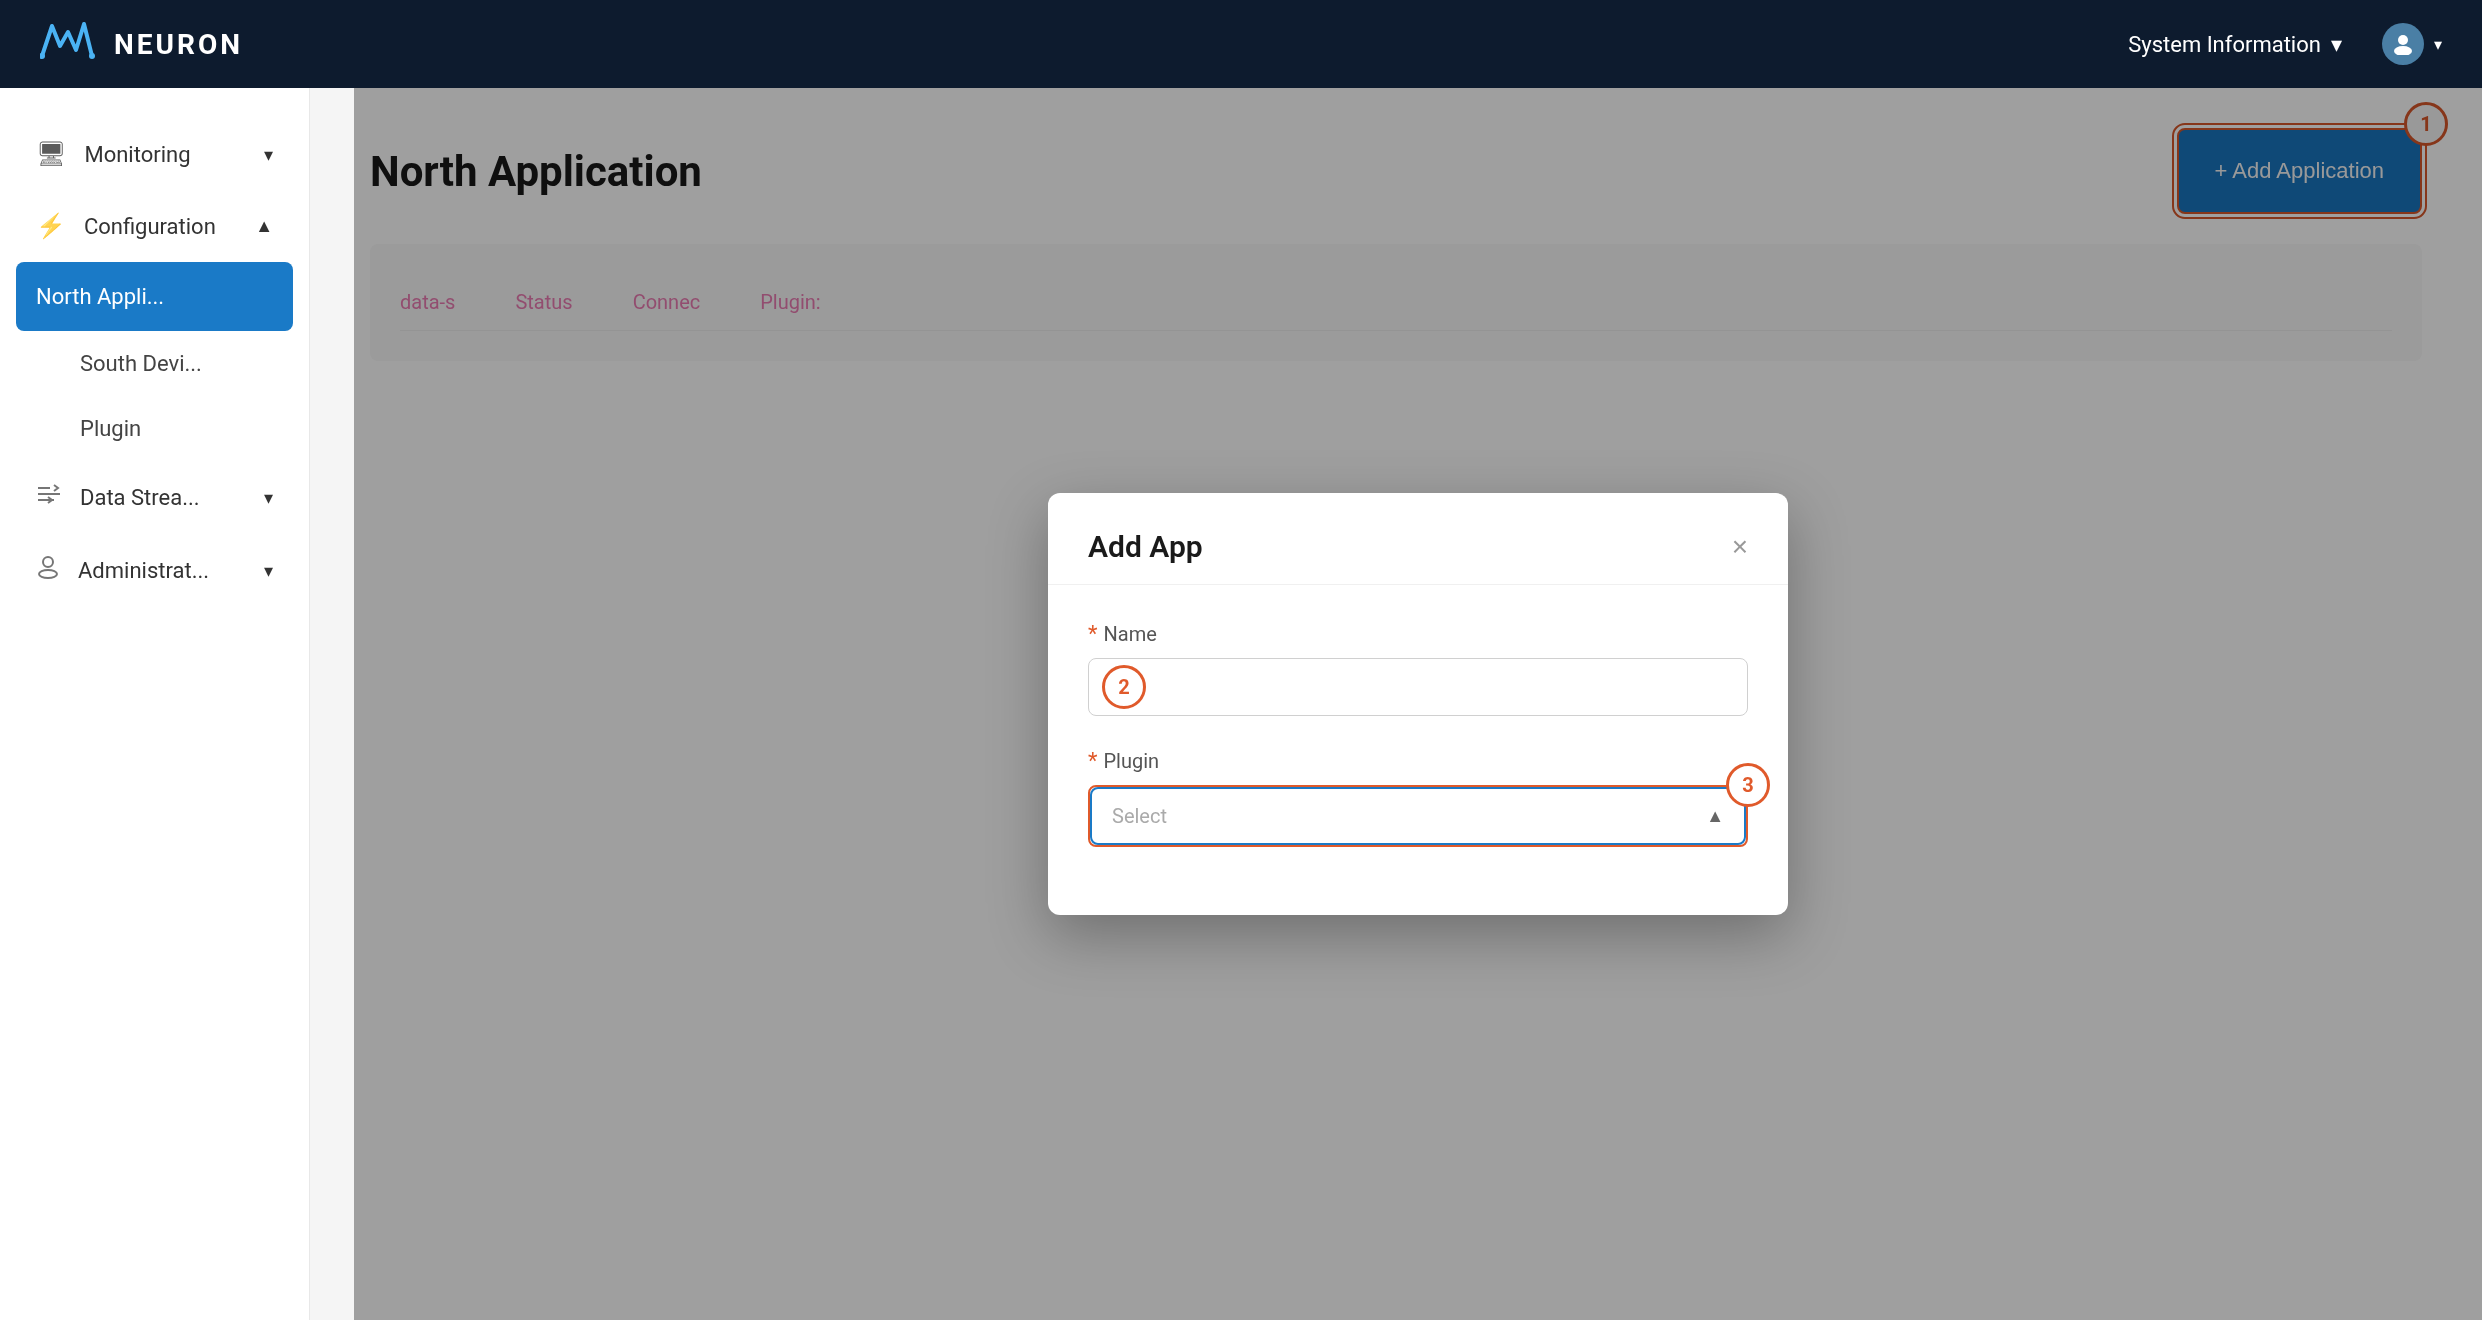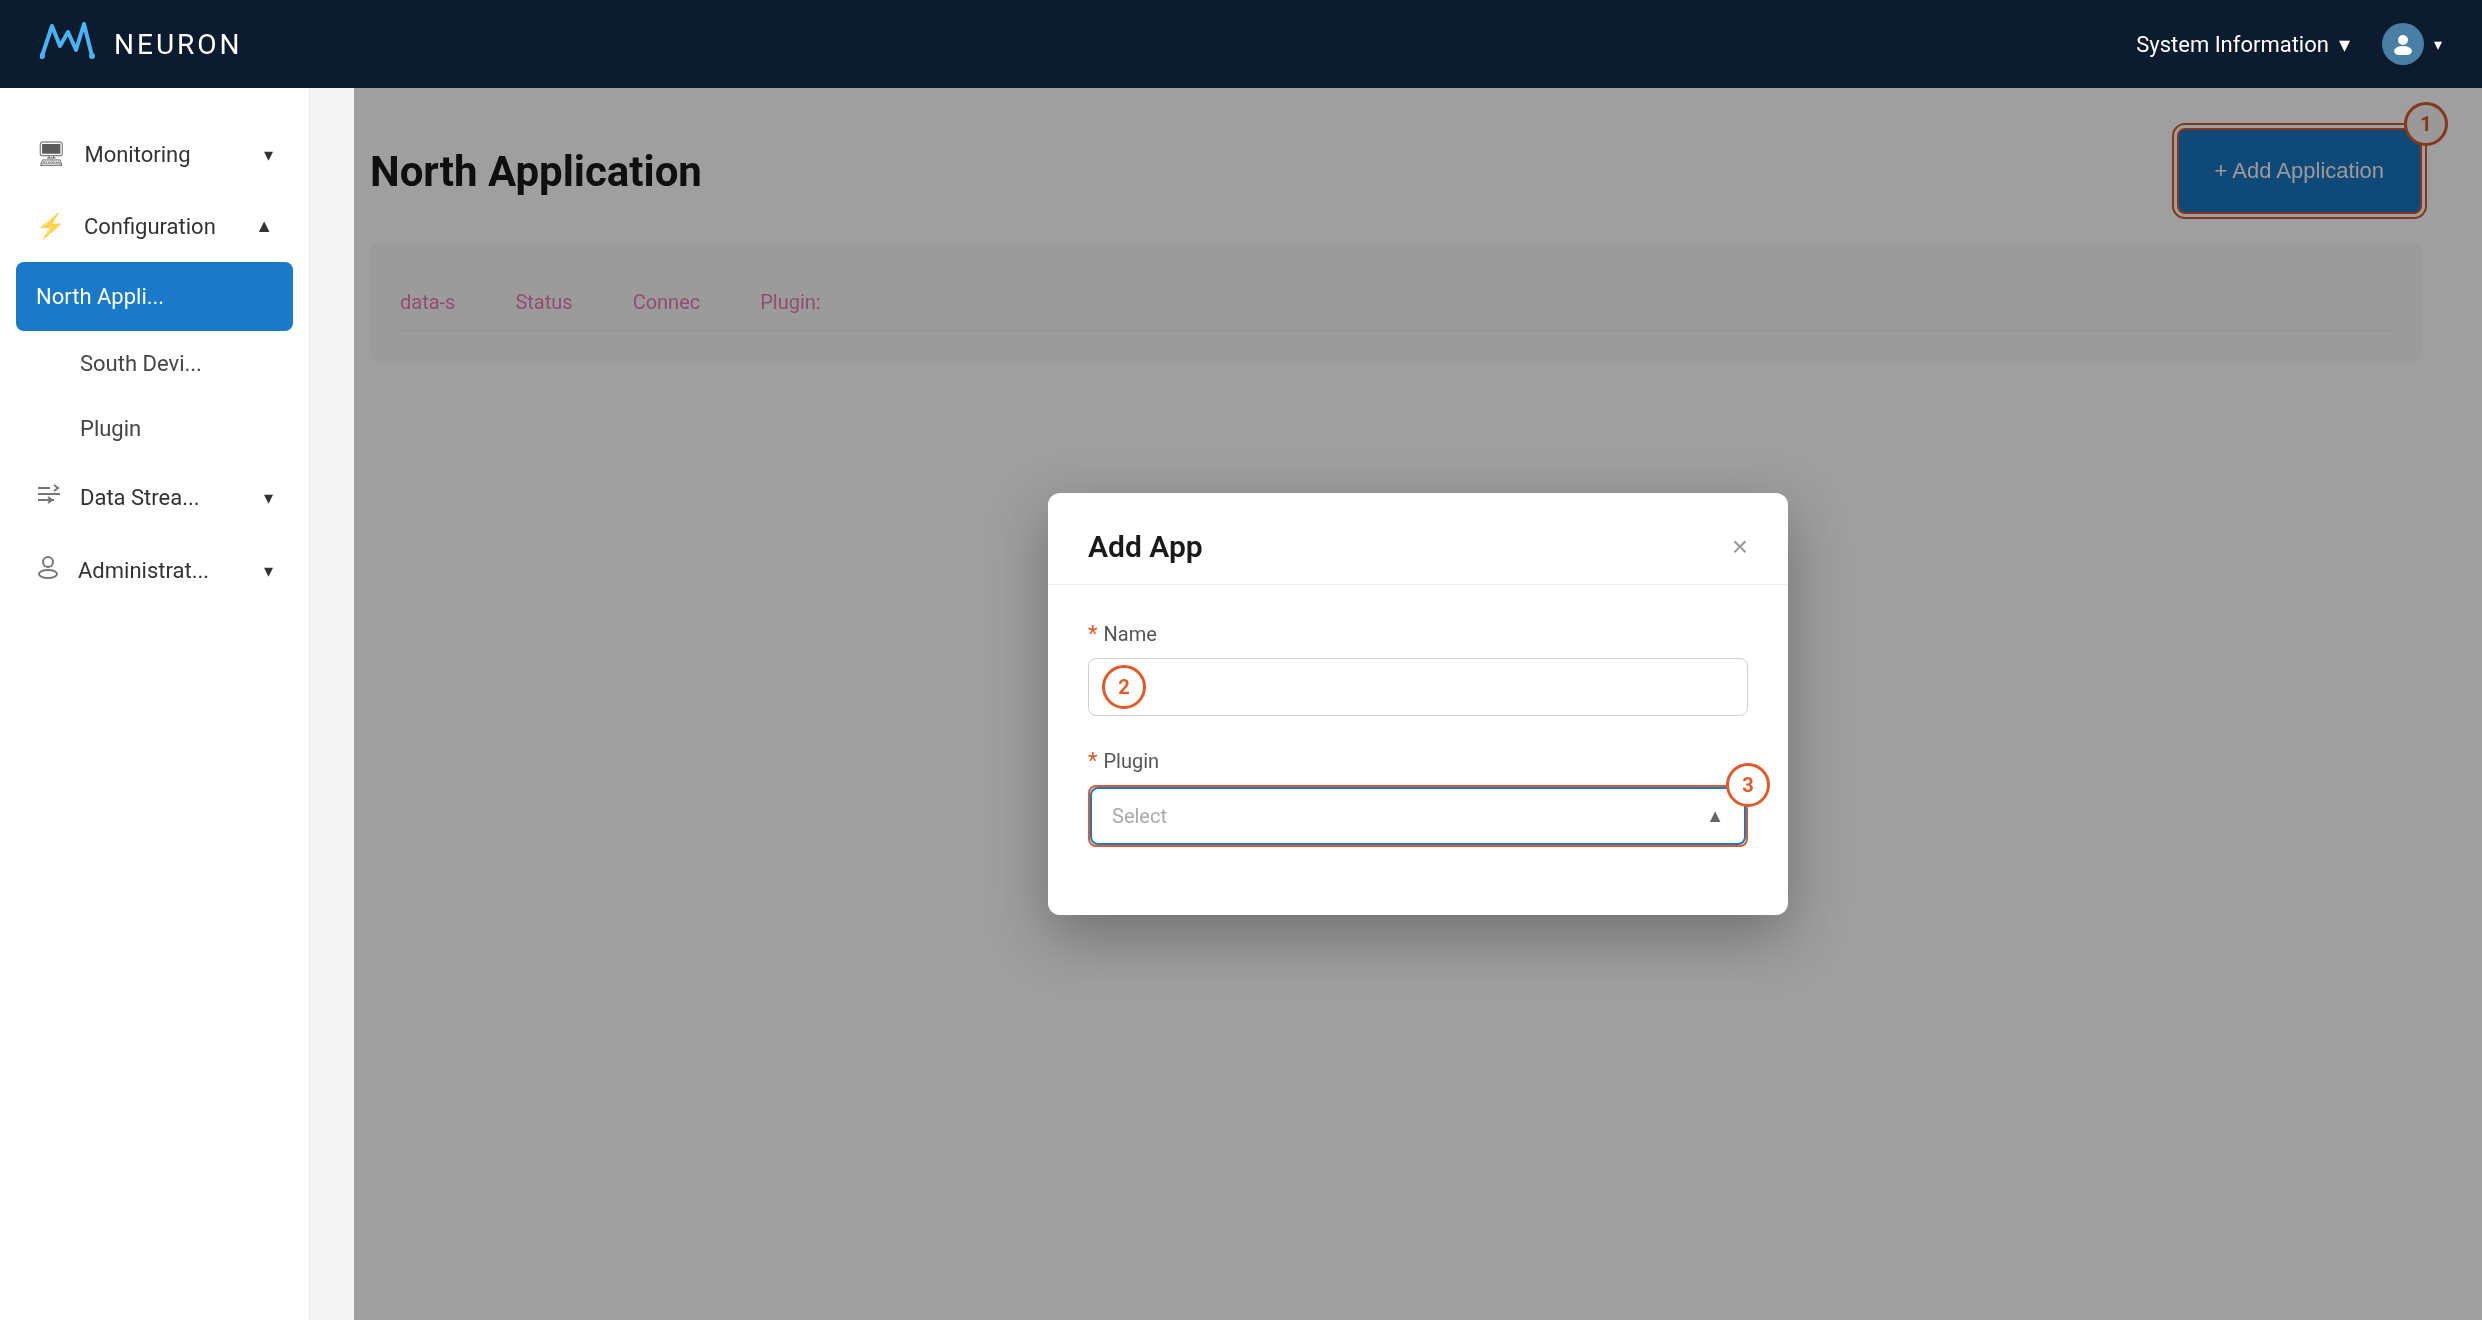--- a/index.html
+++ b/index.html
@@ -21,27 +21,27 @@
     }
     .logo-icon {
       color: #4ab3f4;
       font-size: 38px;
       font-weight: bold;
       letter-spacing: -2px;
     }
     .logo-text {
       color: white;
       font-size: 28px;
-      font-weight: 400;
+      font-weight: 700;
       letter-spacing: 3px;
     }
     .topnav-right {
       display: flex;
       align-items: center;
-      gap: 32px;
+      gap: 40px;
     }
     .system-info {
       display: flex;
       align-items: center;
       gap: 10px;
       color: white;
       font-size: 22px;
       cursor: pointer;
     }
     .user-area {

